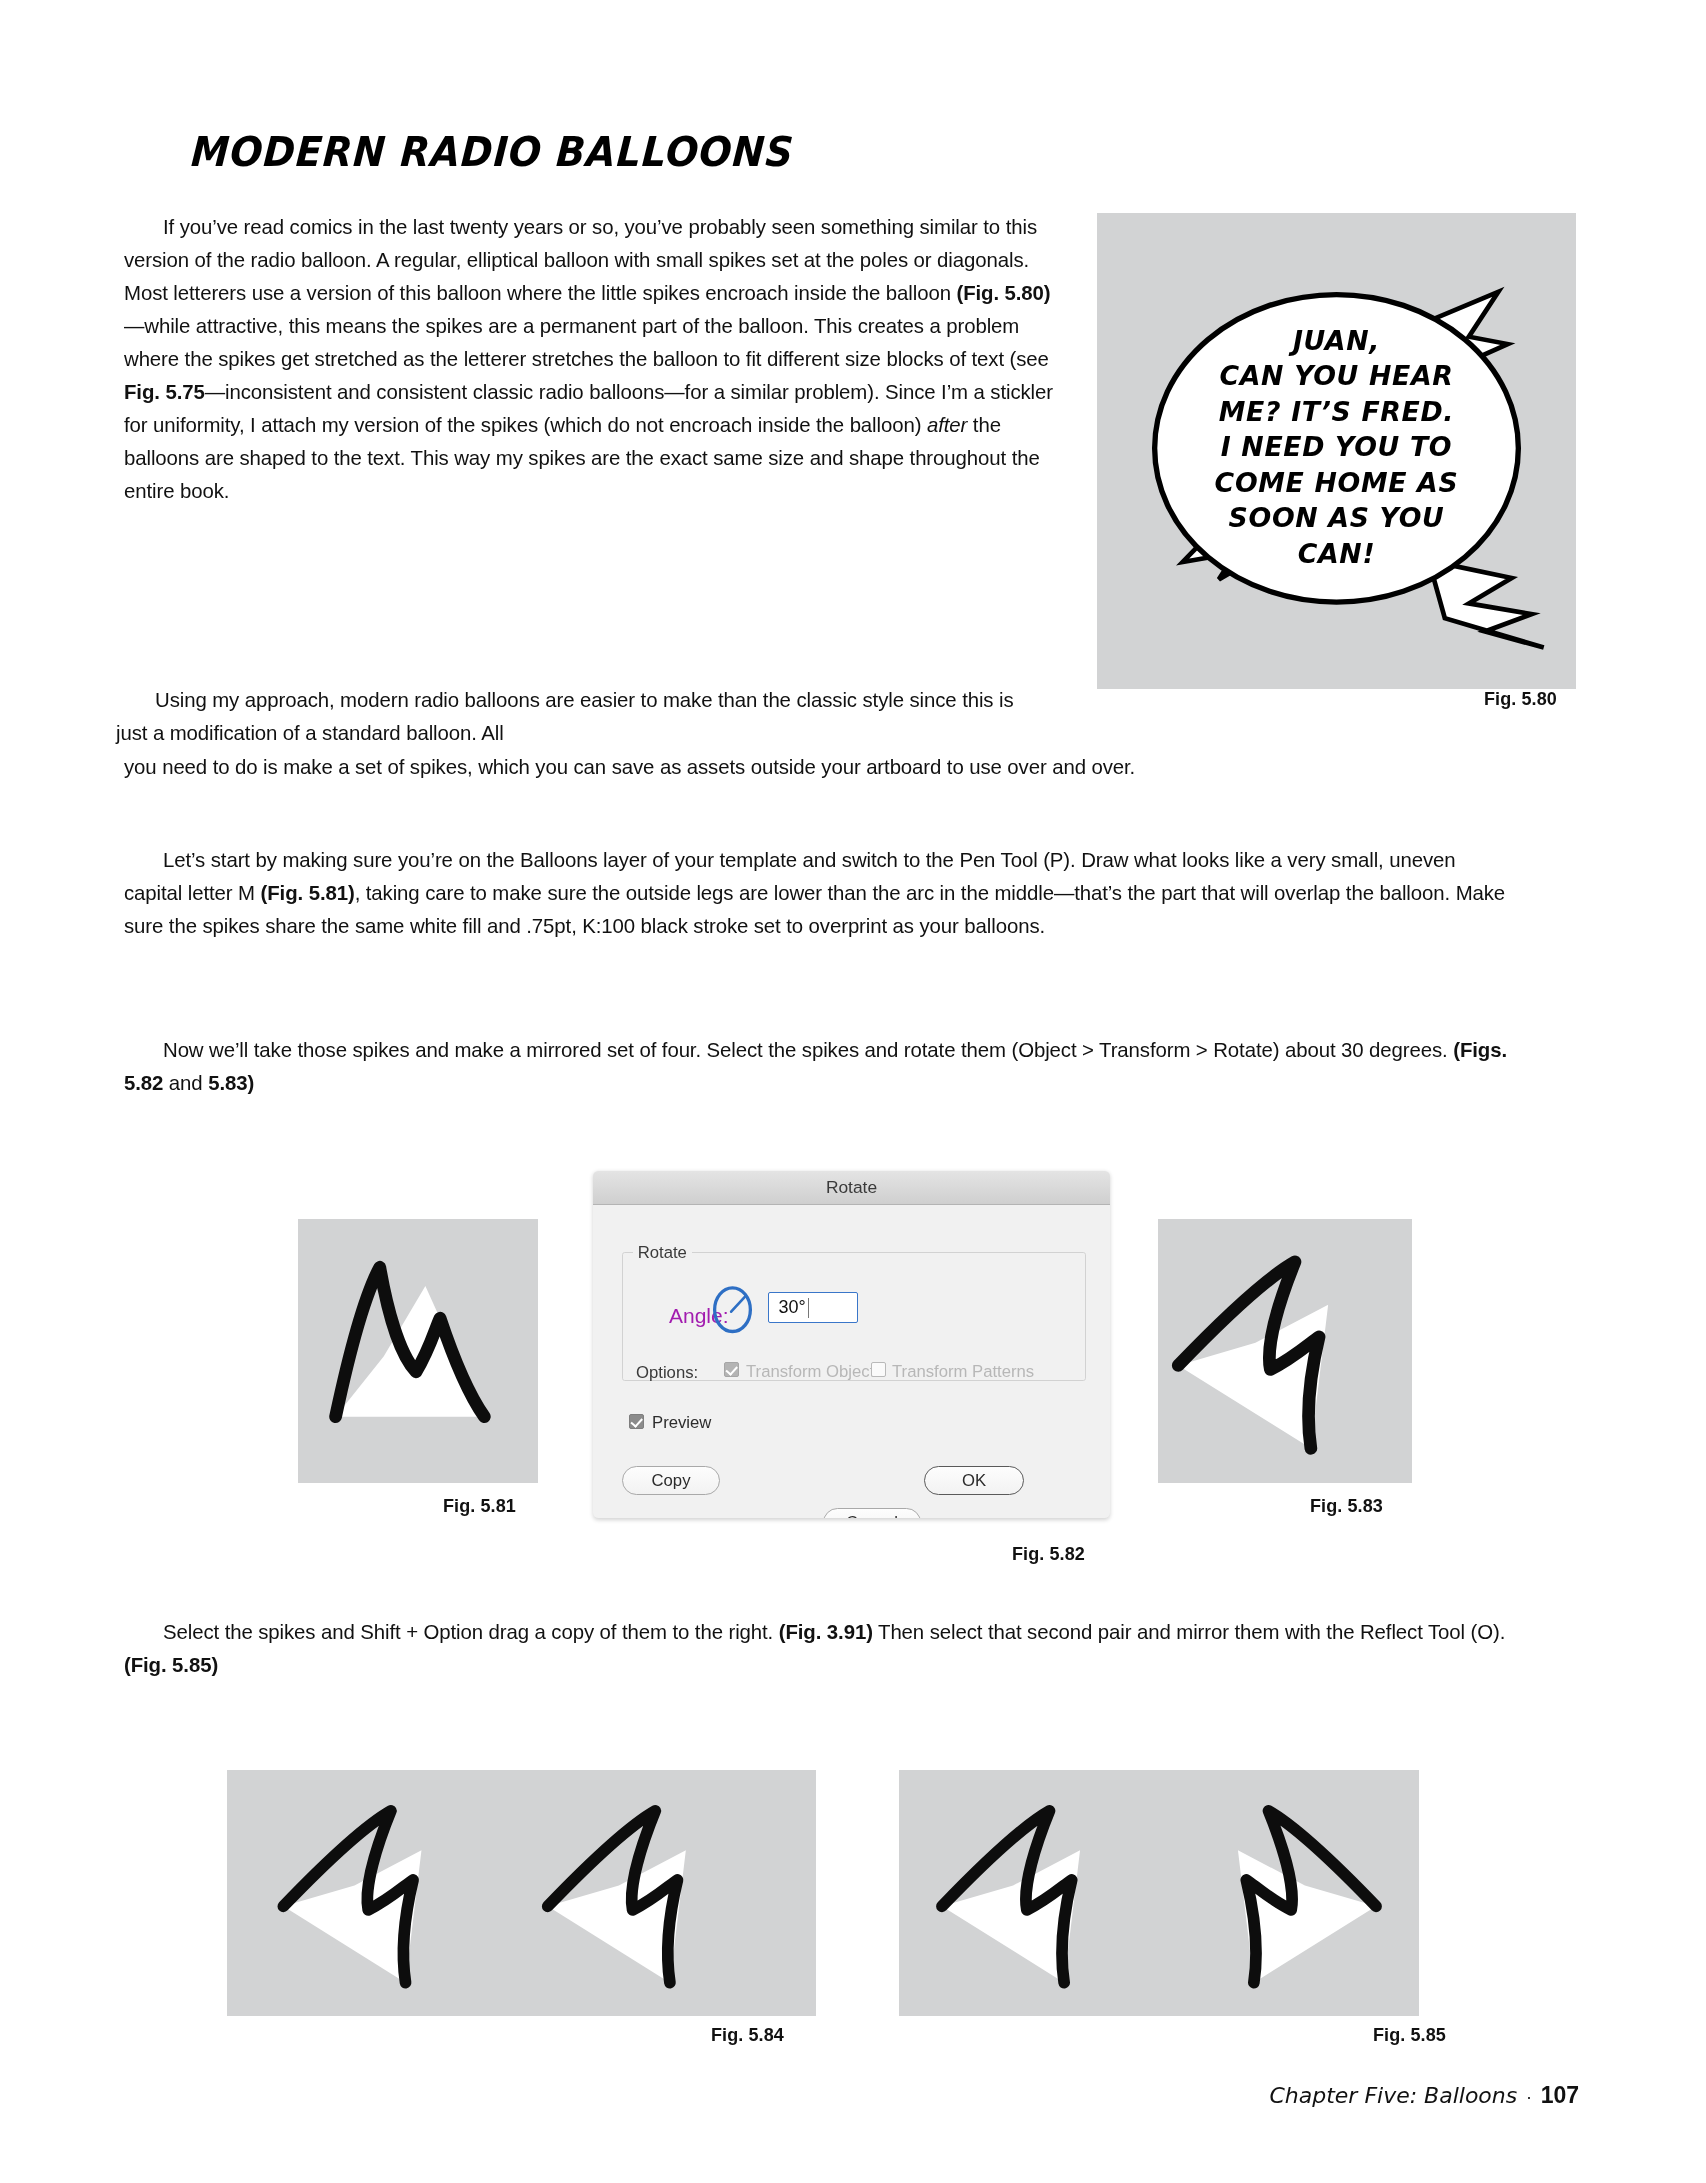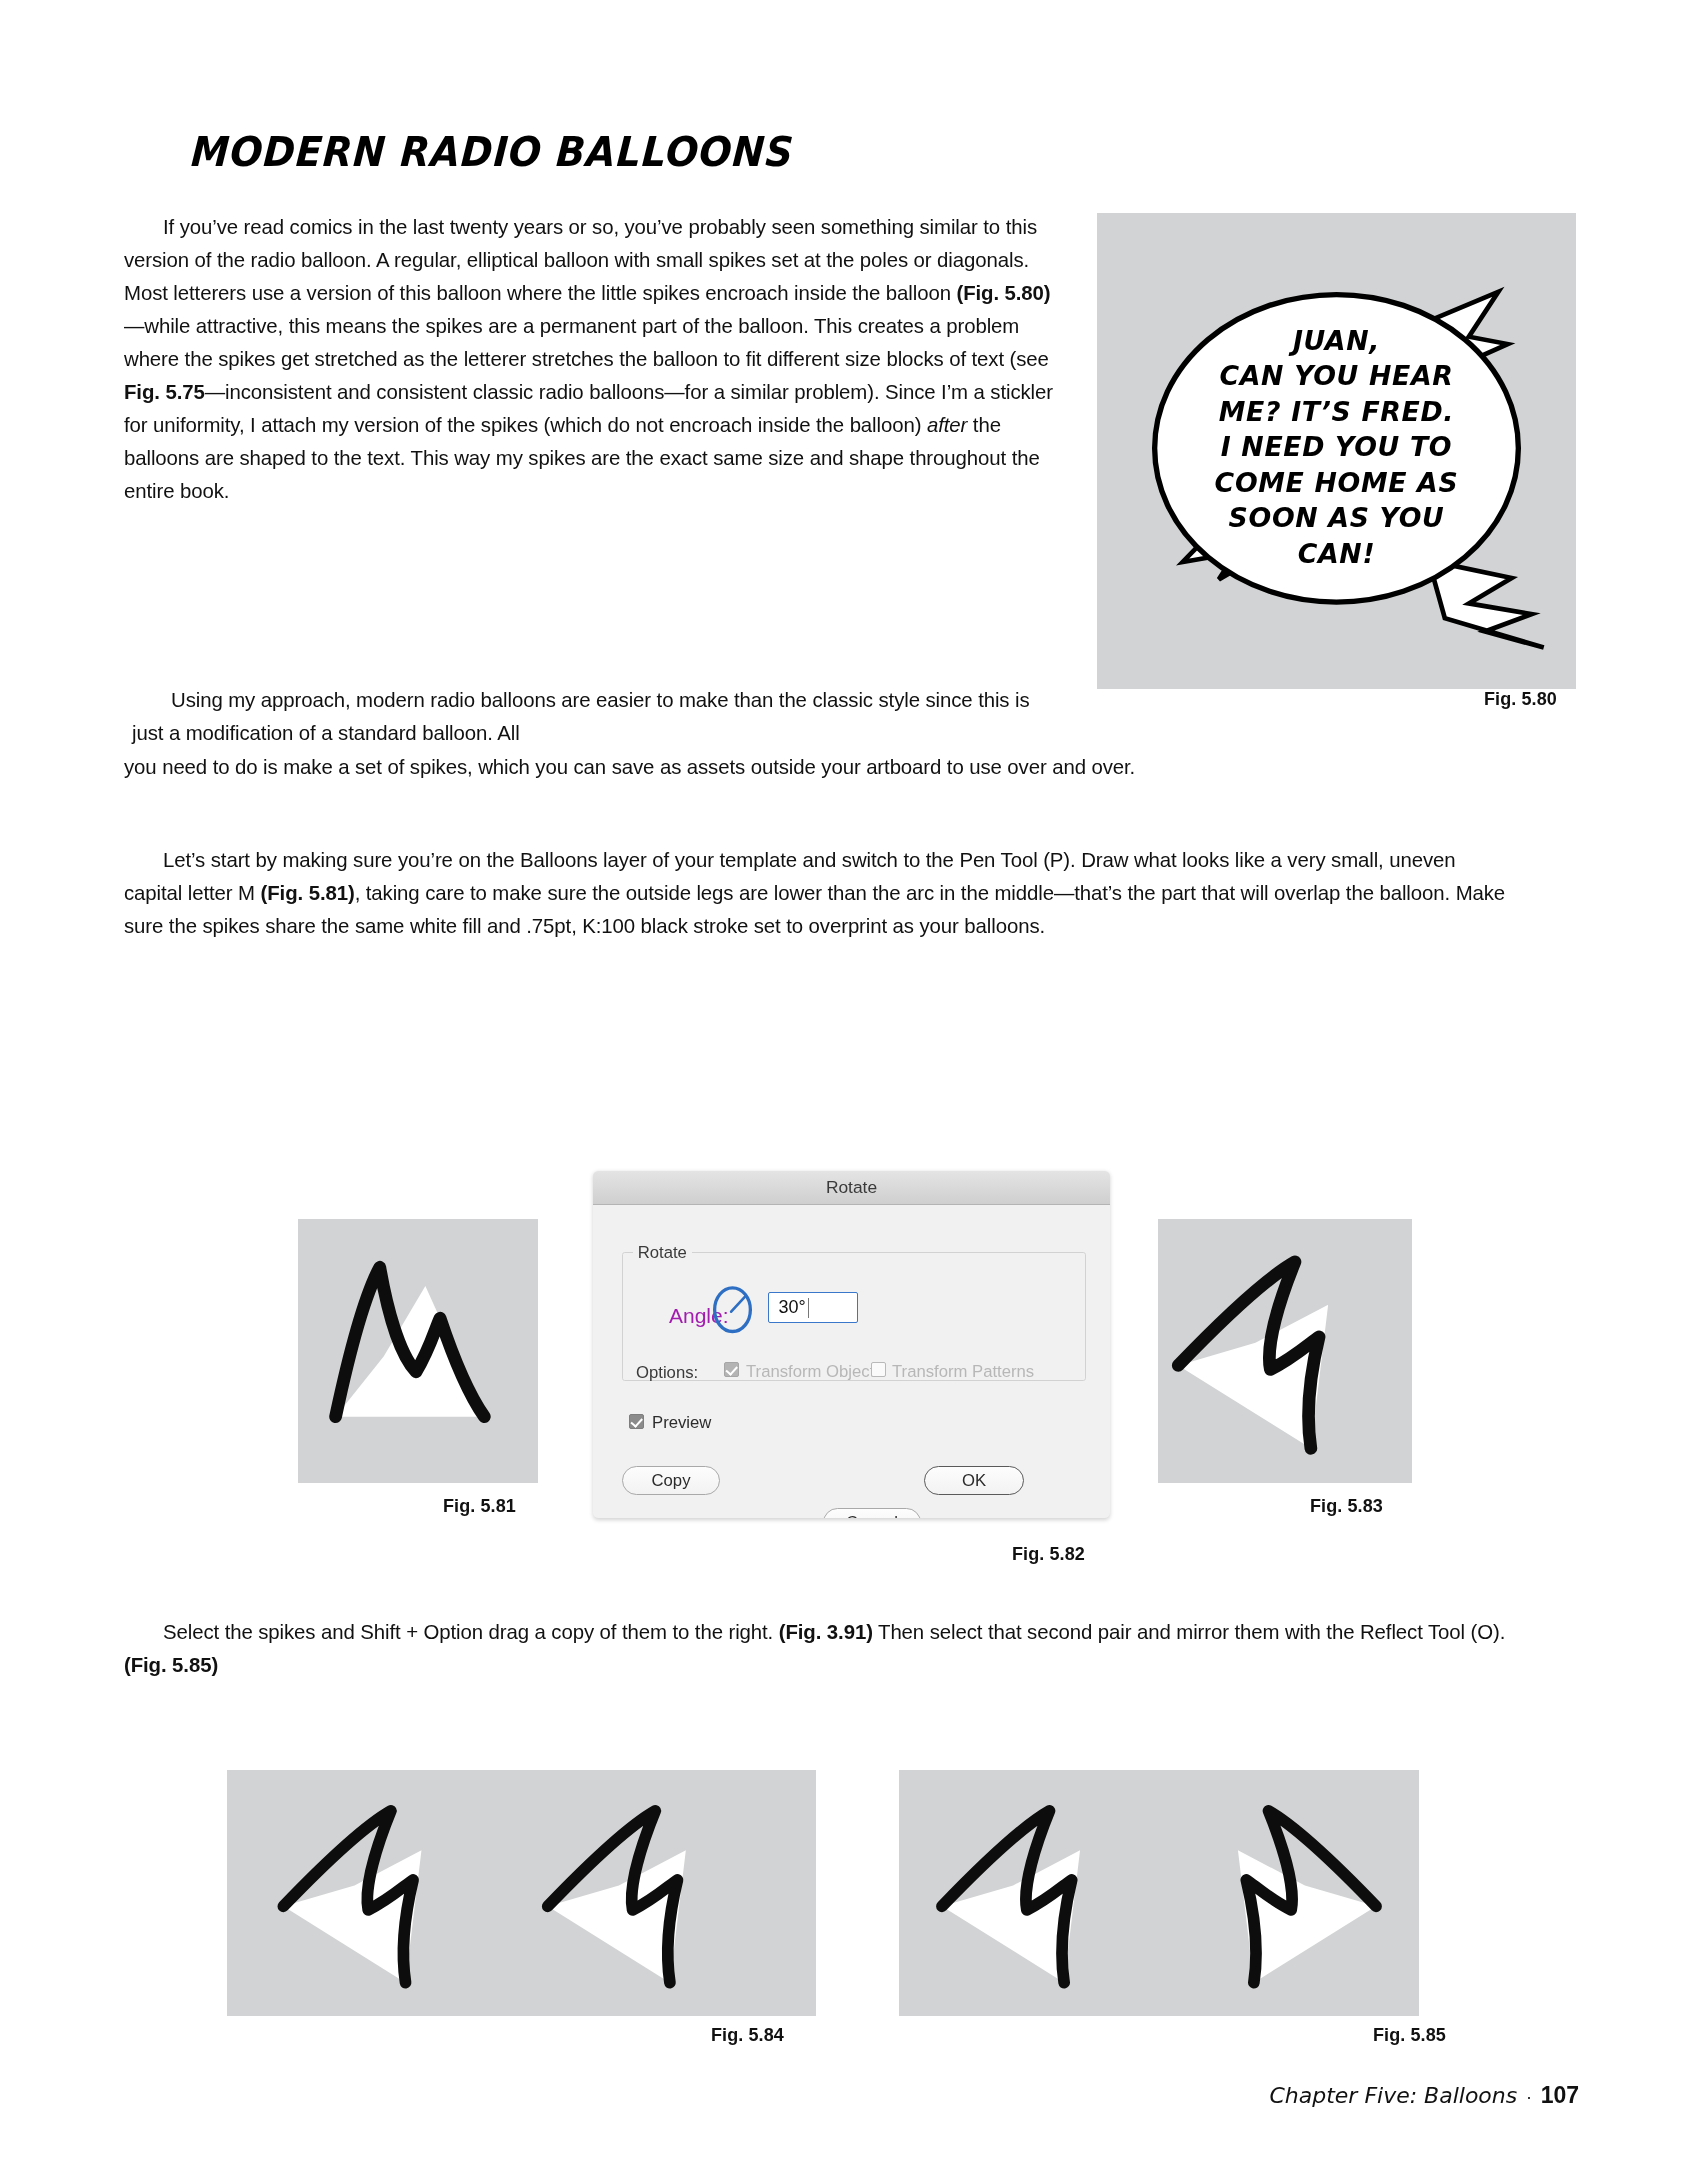--- a/index.html
+++ b/index.html
@@ -45,21 +45,21 @@
     font-family: "Liberation Sans", sans-serif;
     font-stretch: condensed;
     text-align: left;
     letter-spacing: -0.1px;
   }
   .body-text .ind { display:inline-block; width: 39px; }
   .body-text b { font-weight: 700; }
   .body-text i { font-style: italic; }
 
   #para-1 { left: 124px; top: 211px;  width: 930px; }
-  #para-2 { left: 132px; top: 684px; width: 930px; }
+  #para-2 { left: 116px; top: 684px; width: 930px; }
   #para-2b{ left: 124px; top: 751px; width: 1385px; }
   #para-3 { left: 124px; top: 844px; width: 1385px; }
   #para-4 { left: 124px; top: 1034px; width: 1385px; }
   #para-5 { left: 124px; top: 1616px; width: 1385px; }
 
   
   .figbox {
     position: absolute;
     background: #d2d3d4;
   }
@@ -294,20 +294,24 @@
 
   <div class="body-text" id="para-2b">you need to do is make a set of spikes, which you can save as assets outside your artboard to use over and over.</div>
 
   <div class="body-text" id="para-3">
     <span class="ind"></span><span>Let’s start by making sure you’re on the Balloons layer of your template and switch to the Pen Tool (P). Draw
     what looks like a very small, uneven capital letter M <b>(Fig. 5.81)</b>, taking care to make sure the outside legs are lower
     than the arc in the middle—that’s the part that will overlap the balloon. Make sure the spikes share the same white fill
     and .75pt, K:100 black stroke set to overprint as your balloons.</span>
   </div>
 
+  <div class="body-text" id="para-4">
+    <span class="ind"></span><span>Now we’ll take those spikes and make a mirrored set of four. Select the spikes and rotate them (Object &gt;
+    Transform &gt; Rotate) about 30 degrees. <b>(Figs. 5.82</b> and <b>5.83)</b></span>
+  </div>
 
   <div class="body-text" id="para-5">
     <span class="ind"></span><span>Select the spikes and Shift + Option drag a copy of them to the right. <b>(Fig. 3.91)</b> Then select that second pair
     and mirror them with the Reflect Tool (O). <b>(Fig. 5.85)</b></span>
   </div>
 
   <div class="figbox" id="fig580-box">
     <svg class="figsvg" viewBox="0 0 716 712" xmlns="http://www.w3.org/2000/svg">
 
       <g fill="#ffffff" stroke="#000000" stroke-width="7" stroke-linejoin="miter">

